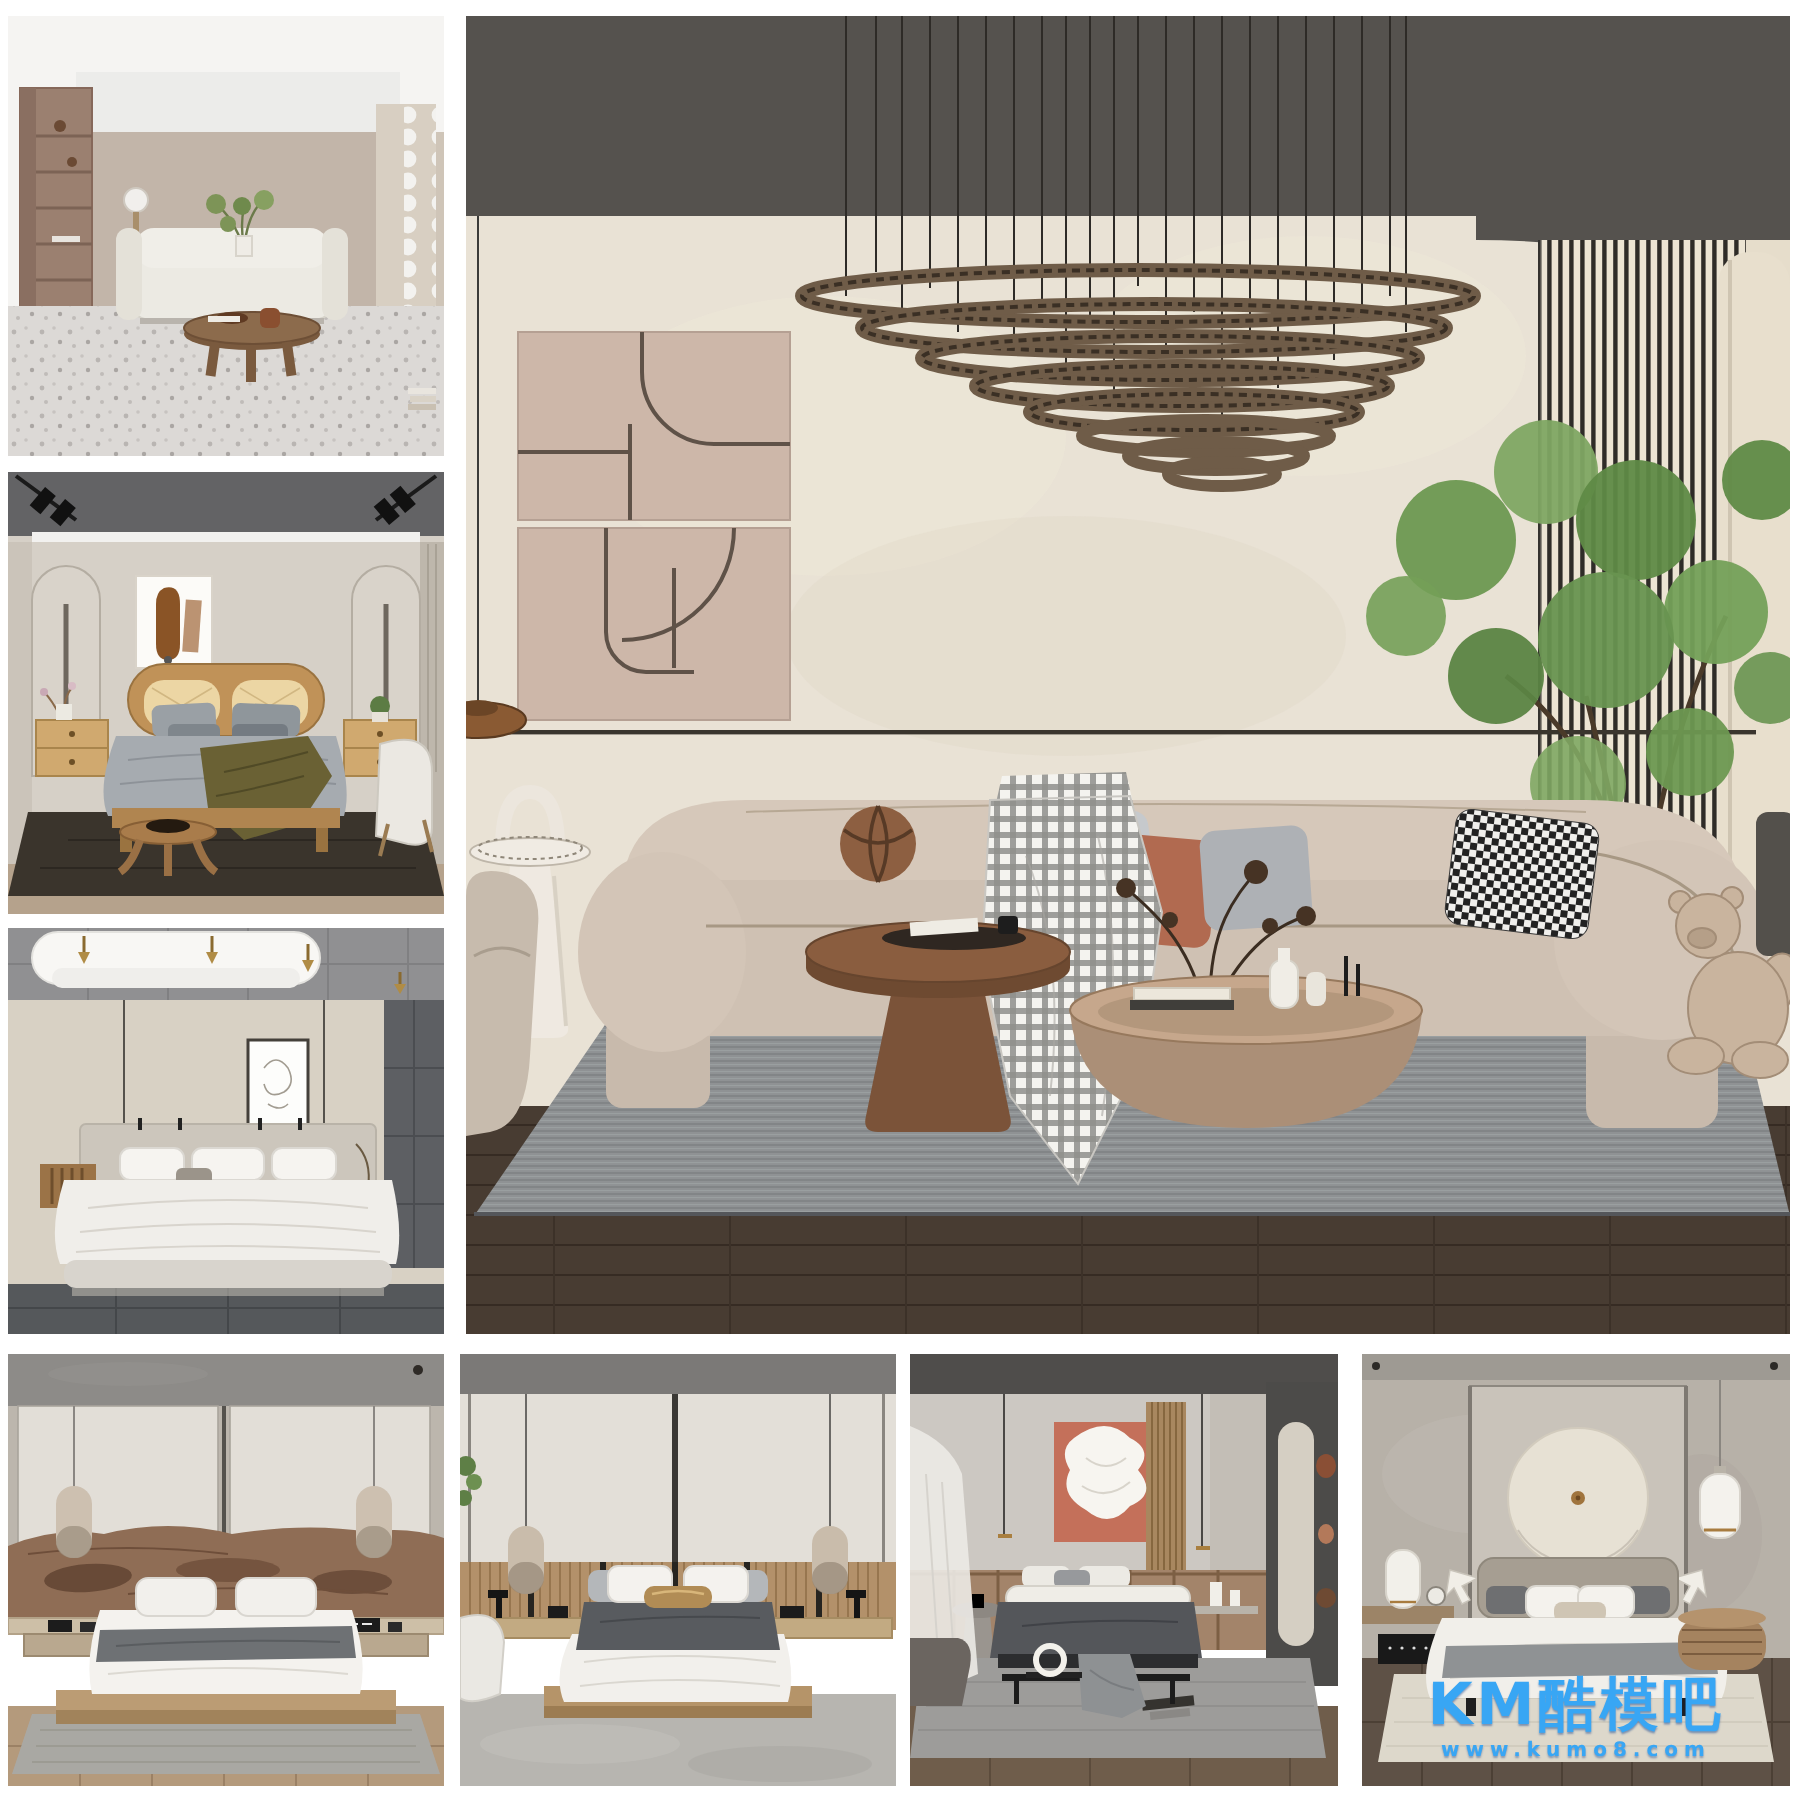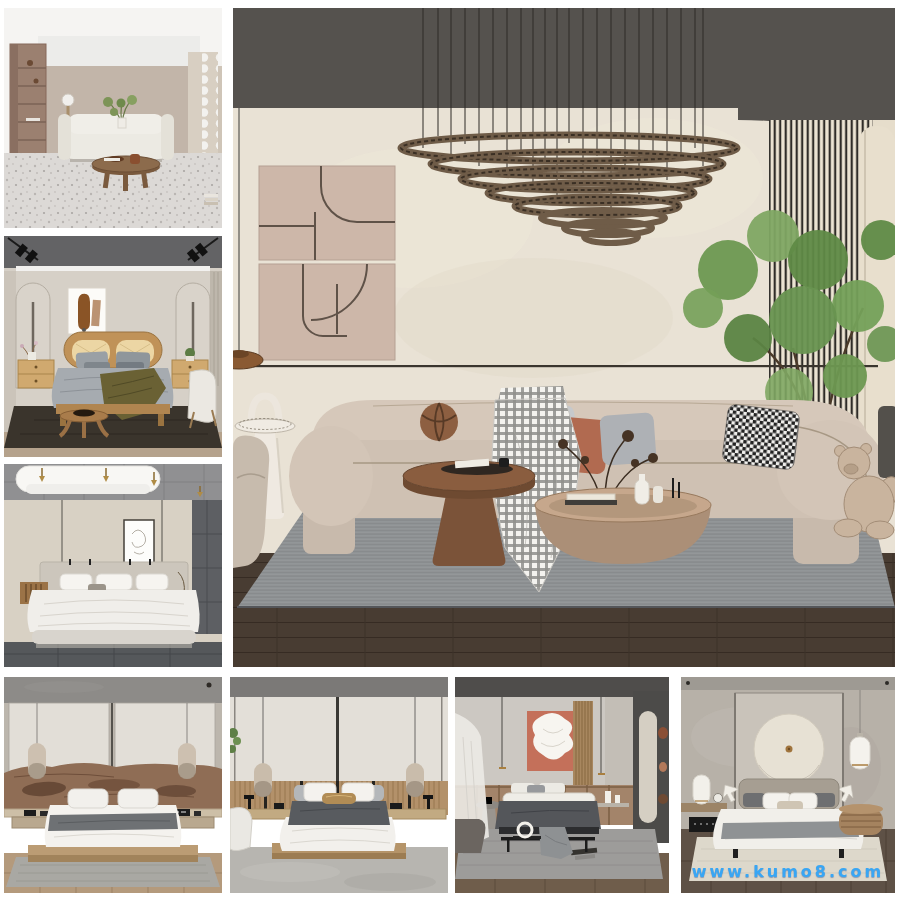--- a/index.html
+++ b/index.html
@@ -10,21 +10,21 @@
   #t2{left:4px;top:236px;width:218px;height:221px;}
   #t3{left:4px;top:464px;width:218px;height:203px;}
   #tmain{left:233px;top:8px;width:662px;height:659px;}
   #b1{left:4px;top:677px;width:218px;height:216px;}
   #b2{left:230px;top:677px;width:218px;height:216px;}
   #b3{left:455px;top:677px;width:214px;height:216px;}
   #b4{left:681px;top:677px;width:214px;height:216px;}
   figure{margin:0;}
   .wm{position:absolute;left:0;right:0;bottom:12px;text-align:center;font-weight:bold;line-height:1.05;pointer-events:none;}
   .wm .brand{display:block;font-size:29px;letter-spacing:2px;text-shadow:0 1px 1px rgba(10,60,140,.45);}
-  .wm .url{display:block;font-size:16px;letter-spacing:3px;margin-top:3px;text-shadow:0 1px 1px rgba(10,60,140,.4);}
+  .wm .url{display:block;font-size:10px;letter-spacing:3px;margin-top:3px;text-shadow:0 1px 1px rgba(10,60,140,.4);}
 </style>
 </head>
 <body>
 
 <main class="board">
 
   <figure class="tile" id="t1">
     <svg viewBox="0 0 218 220" preserveAspectRatio="none">
       <defs>
         <pattern id="t1t" width="14" height="14" patternUnits="userSpaceOnUse">
@@ -643,17 +643,18 @@
         <rect x="52" y="172" width="5" height="9" fill="#1f1f1f"></rect>
           <rect x="158" y="172" width="5" height="9" fill="#1f1f1f"></rect>
       </g>
       <g>
         <rect x="158" y="132" width="44" height="26" rx="11" fill="#a5835f"></rect>
         <path d="M160 138 H200 M160 144 H200 M160 150 H200" stroke="#7c5d3f" stroke-width="1"></path>
         <ellipse cx="180" cy="132" rx="22" ry="5" fill="#b5936d"></ellipse>
       </g>
     </svg>
     <div class="wm" style="color: rgb(56, 166, 244);">
+      <span class="brand">KM酷模吧</span>
       <span class="url">www.kumo8.com</span>
     </div>
   </figure>
 
 </main>
 
 </body></html>

